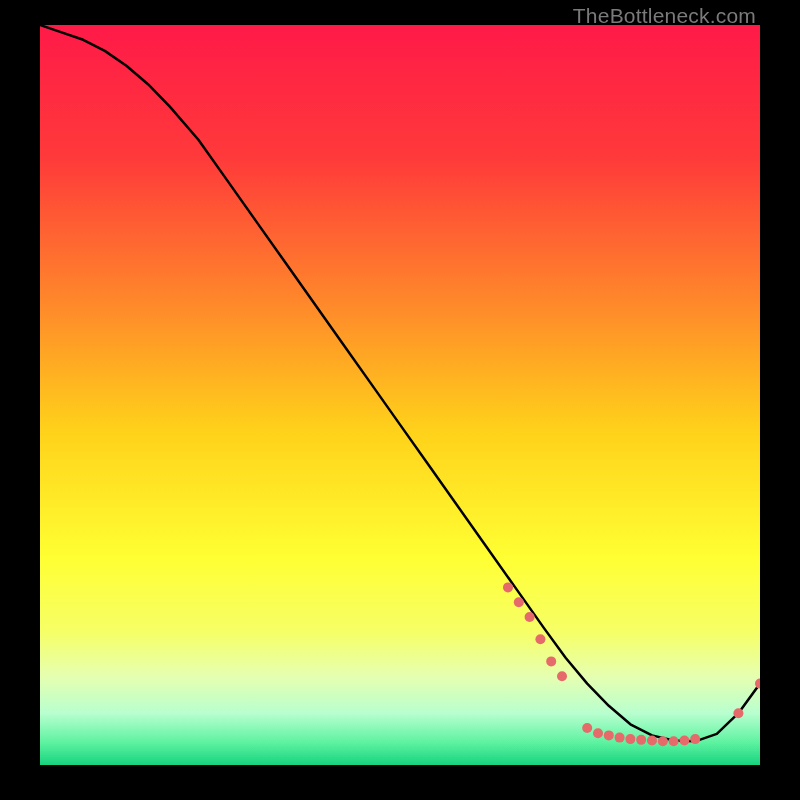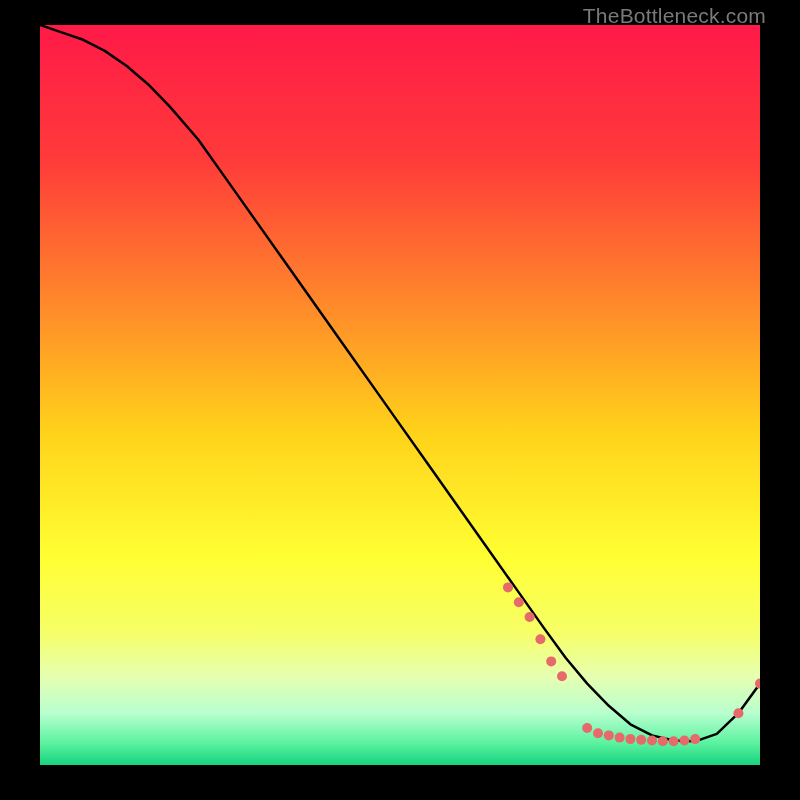--- a/index.html
+++ b/index.html
@@ -20,21 +20,21 @@
   .plot {
     position: absolute;
     left: 40px;
     top: 25px;
     width: 720px;
     height: 740px;
   }
   .watermark {
     position: absolute;
     top: 4px;
-    right: 34px;
+    right: 44px;
     color: #7a7a7a;
     font-size: 21px;
     font-weight: 500;
     letter-spacing: 0.2px;
     pointer-events: none;
   }
 </style>
 </head>
 <body>
 

